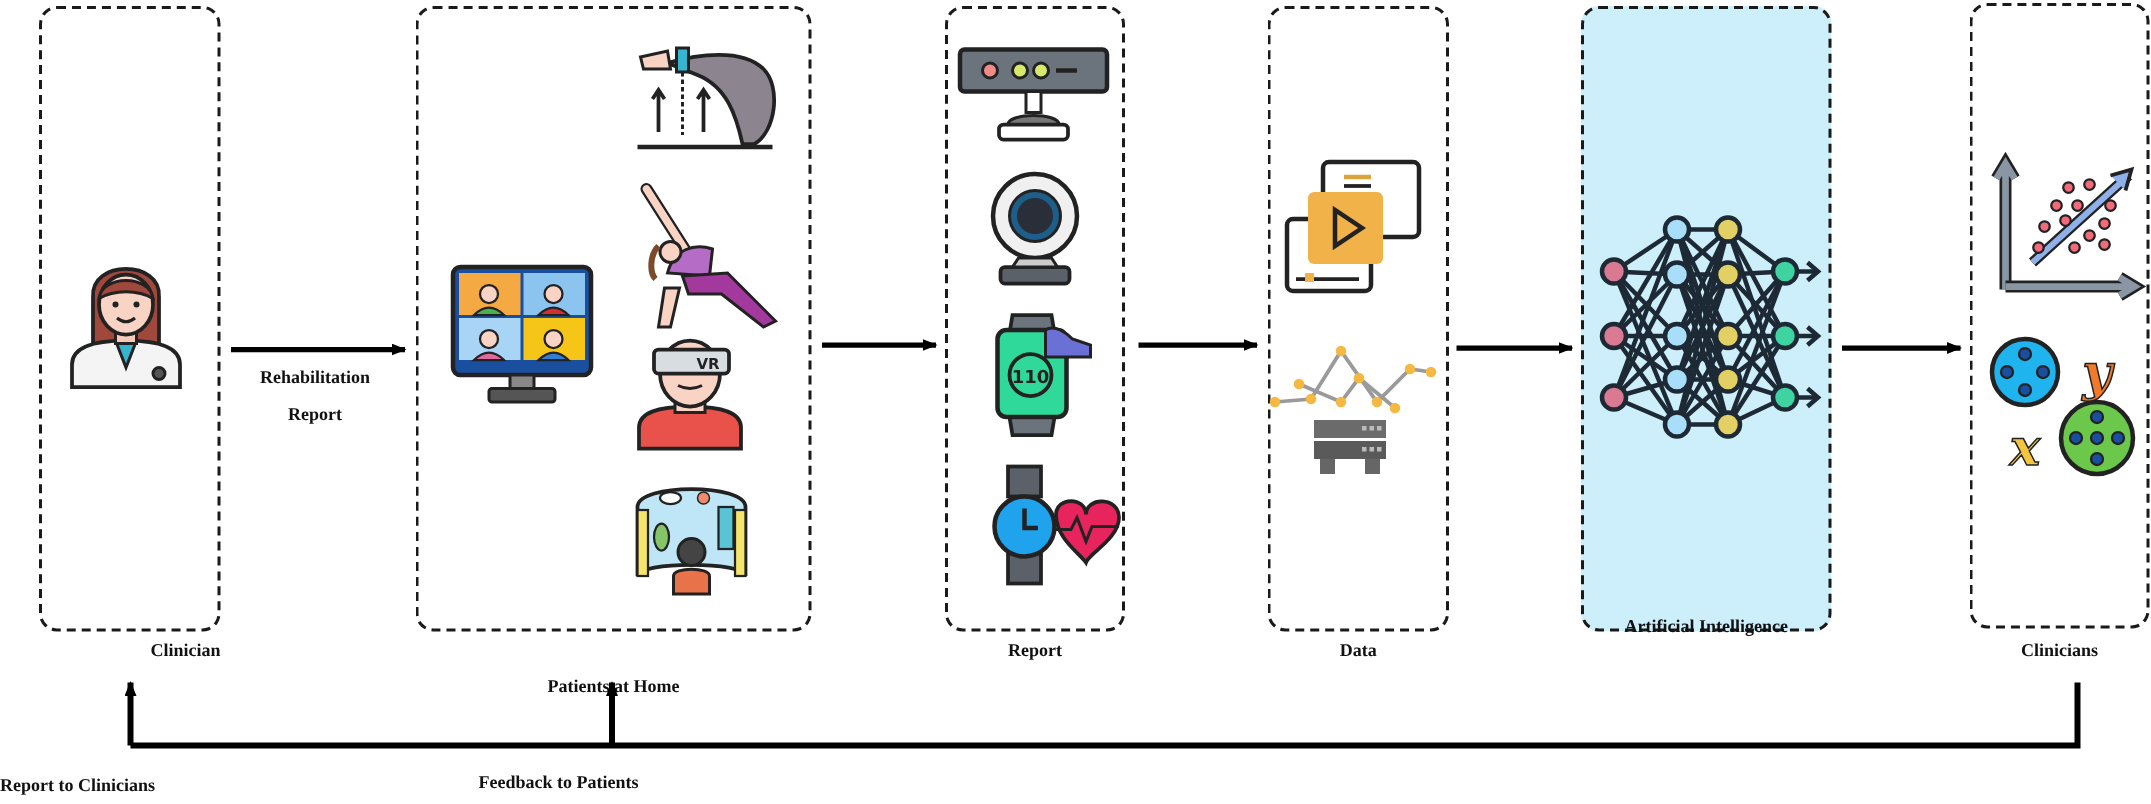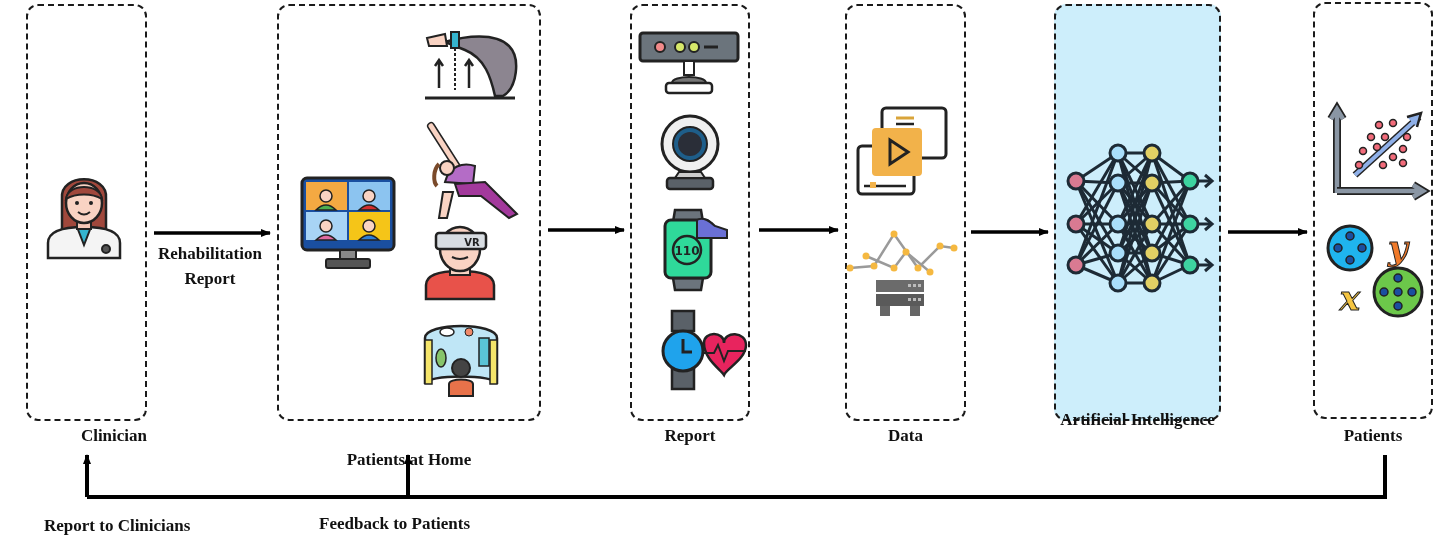--- a/index.html
+++ b/index.html
@@ -1,58 +1,58 @@
 <!DOCTYPE html>
 <html><head>
 <meta charset="utf-8">
 <style>
   html,body{margin:0;padding:0;background:#fff;}
   body{width:1434px;height:536px;position:relative;overflow:hidden;font-family:"DejaVu Serif","Liberation Serif",serif;}
   .stage{position:absolute;border:2.5px dashed #1a1a1a;border-radius:12px;box-sizing:border-box;}
-  .lbl{position:absolute;font-family:"Liberation Serif","DejaVu Serif",serif;font-weight:bold;font-size:17px;color:#111;text-align:center;white-space:nowrap;}
+  .lbl{position:absolute;font-family:"Liberation Serif","DejaVu Serif",serif;font-weight:bold;font-size:12px;color:#111;text-align:center;white-space:nowrap;}
   .ico{position:absolute;}
   svg{display:block;overflow:visible;}
 </style>
 </head>
 <body>
 
 <div class="stage" style="left:26px;top:4px;width:121px;height:417px;"></div>
 <div class="stage" style="left:277px;top:4px;width:264px;height:417px;"></div>
 <div class="stage" style="left:630px;top:4px;width:120px;height:417px;"></div>
 <div class="stage" style="left:845px;top:4px;width:121px;height:417px;"></div>
 <div class="stage" style="left:1054px;top:4px;width:167px;height:417px;background:#cdeefb;"></div>
 <div class="stage" style="left:1313px;top:2px;width:120px;height:417px;"></div>
 
 <div class="lbl" style="left:26px;top:426px;width:121px;text-align:right;">Clinician</div>
 <div class="lbl" style="left:277px;top:450px;width:264px;">Patients at Home</div>
 <div class="lbl" style="left:630px;top:426px;width:120px;">Report</div>
 <div class="lbl" style="left:845px;top:426px;width:121px;">Data</div>
 <div class="lbl" style="left:1040px;top:410px;width:195px;">Artificial Intelligence</div>
-<div class="lbl" style="left:1313px;top:426px;width:120px;">Patients</div>
+<div class="lbl" style="left:1313px;top:426px;width:120px;">Clinicians</div>
 
 <svg class="ico" style="left:0;top:0;" width="1434" height="536">
   <defs>
     <marker id="ah" markerWidth="10" markerHeight="8" refX="9" refY="4" orient="auto" markerUnits="userSpaceOnUse">
       <path d="M0,0 L10,4 L0,8 Z" fill="#000"></path>
     </marker>
   </defs>
   <line x1="154" y1="233" x2="270" y2="233" stroke="#000" stroke-width="3.5" marker-end="url(#ah)"></line>
   <line x1="548" y1="230" x2="624" y2="230" stroke="#000" stroke-width="3.5" marker-end="url(#ah)"></line>
   <line x1="759" y1="230" x2="838" y2="230" stroke="#000" stroke-width="3.5" marker-end="url(#ah)"></line>
   <line x1="971" y1="232" x2="1048" y2="232" stroke="#000" stroke-width="3.5" marker-end="url(#ah)"></line>
   <line x1="1228" y1="232" x2="1307" y2="232" stroke="#000" stroke-width="3.5" marker-end="url(#ah)"></line>
 
   <polyline points="1385,455 1385,497 87,497" fill="none" stroke="#000" stroke-width="4"></polyline>
   <line x1="87" y1="497" x2="87" y2="455" stroke="#000" stroke-width="4" marker-end="url(#ah)"></line>
   <line x1="408" y1="497" x2="408" y2="455" stroke="#000" stroke-width="4" marker-end="url(#ah)"></line>
 </svg>
 
 <div class="lbl" style="left:146px;top:244px;width:128px;">Rehabilitation</div>
 <div class="lbl" style="left:146px;top:269px;width:128px;">Report</div>
-<div class="lbl" style="left:0px;top:516px;text-align:left;margin-left:44px;">Report to Clinicians</div>
+<div class="lbl" style="left:0px;top:516px;text-align:left;">Report to Clinicians</div>
 <div class="lbl" style="left:319px;top:514px;text-align:center;">Feedback to Patients</div>
 
 <svg class="ico" style="left:44px;top:163px;" width="80" height="98" viewBox="0 0 80 98">
   <path d="M18,35 C16,10 64,10 62,35 L62,70 L18,70 Z" fill="#a0483c" stroke="#222" stroke-width="2.5"></path>
   <path d="M4,95 L4,80 C4,68 20,64 40,64 C60,64 76,68 76,80 L76,95 Z" fill="#f4f4f4" stroke="#222" stroke-width="2.5"></path>
   <path d="M33,64 L40,82 L47,64 Z" fill="#35b5cf" stroke="#222" stroke-width="2"></path>
   <rect x="33" y="52" width="14" height="14" fill="#f7c9b8" stroke="#222" stroke-width="2"></rect>
   <ellipse cx="40" cy="40" rx="18" ry="20" fill="#f9d3c3" stroke="#222" stroke-width="2.5"></ellipse>
   <path d="M22,36 C24,20 56,20 58,36 C48,30 32,30 22,36 Z" fill="#a0483c" stroke="#222" stroke-width="2"></path>
   <circle cx="33" cy="40" r="2" fill="#222"></circle>

